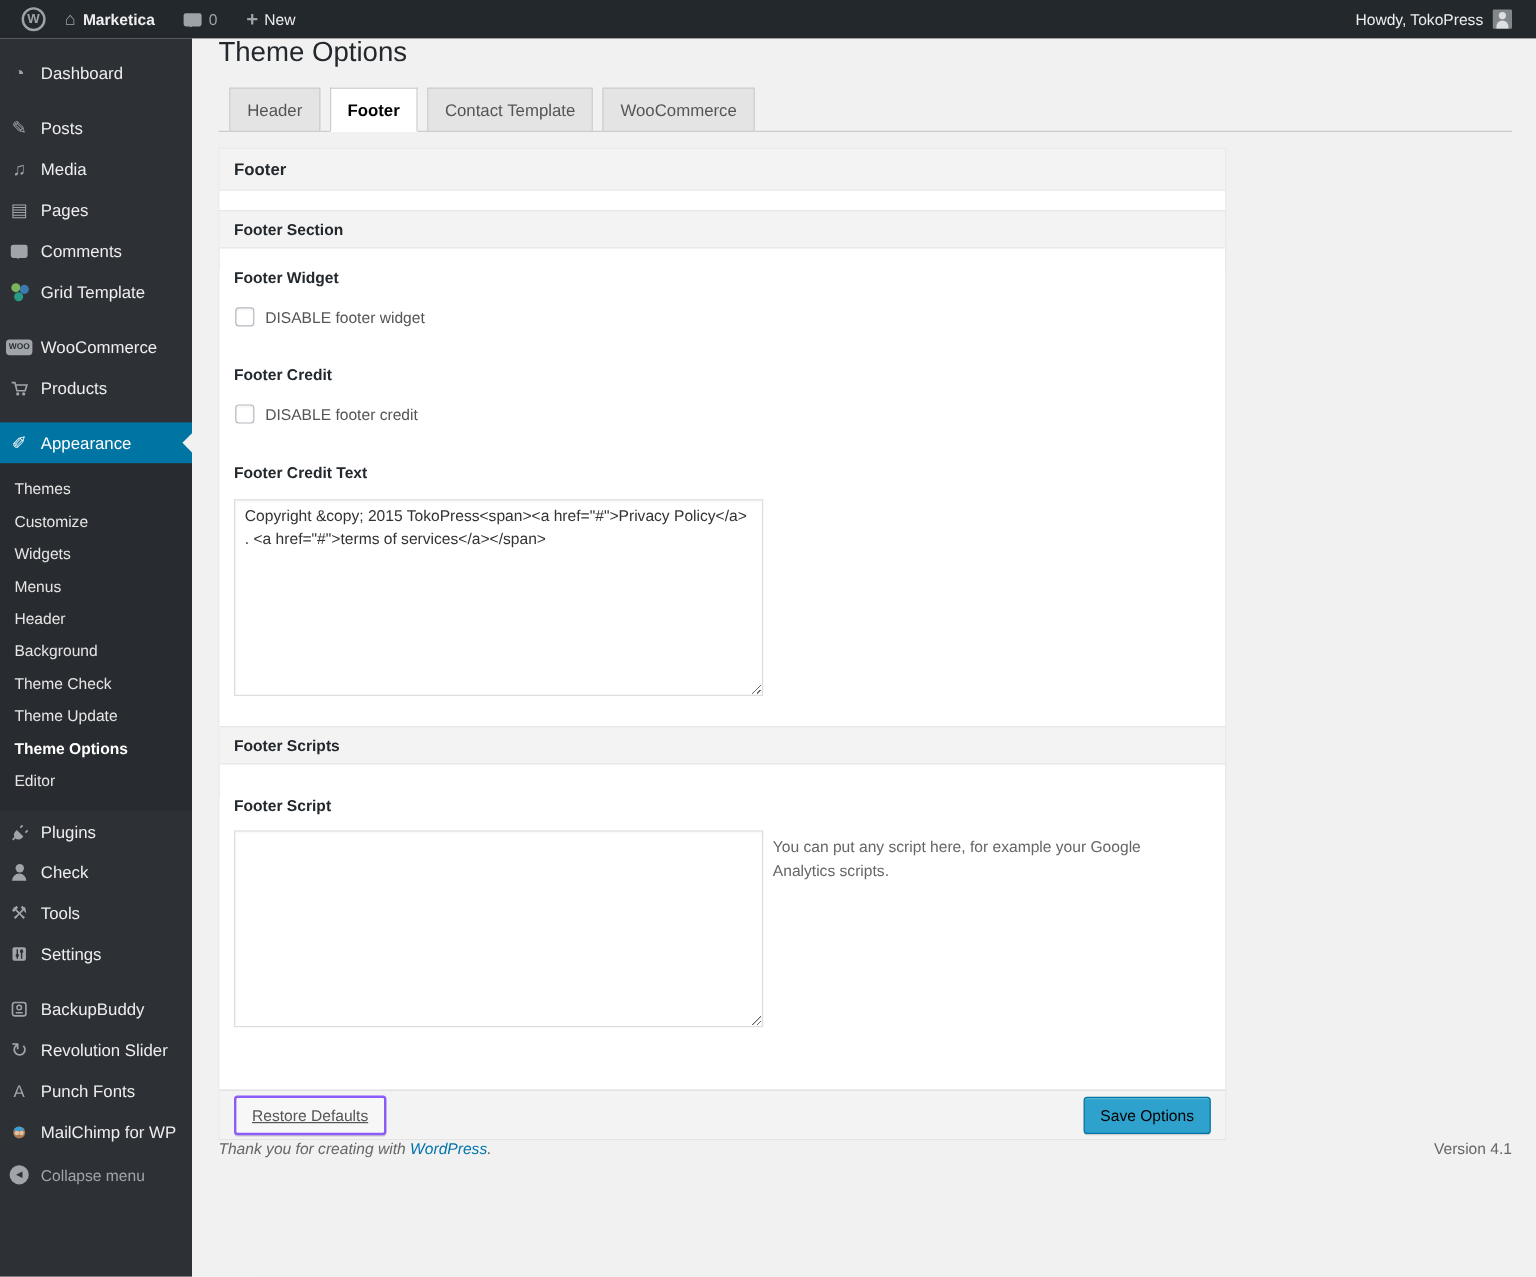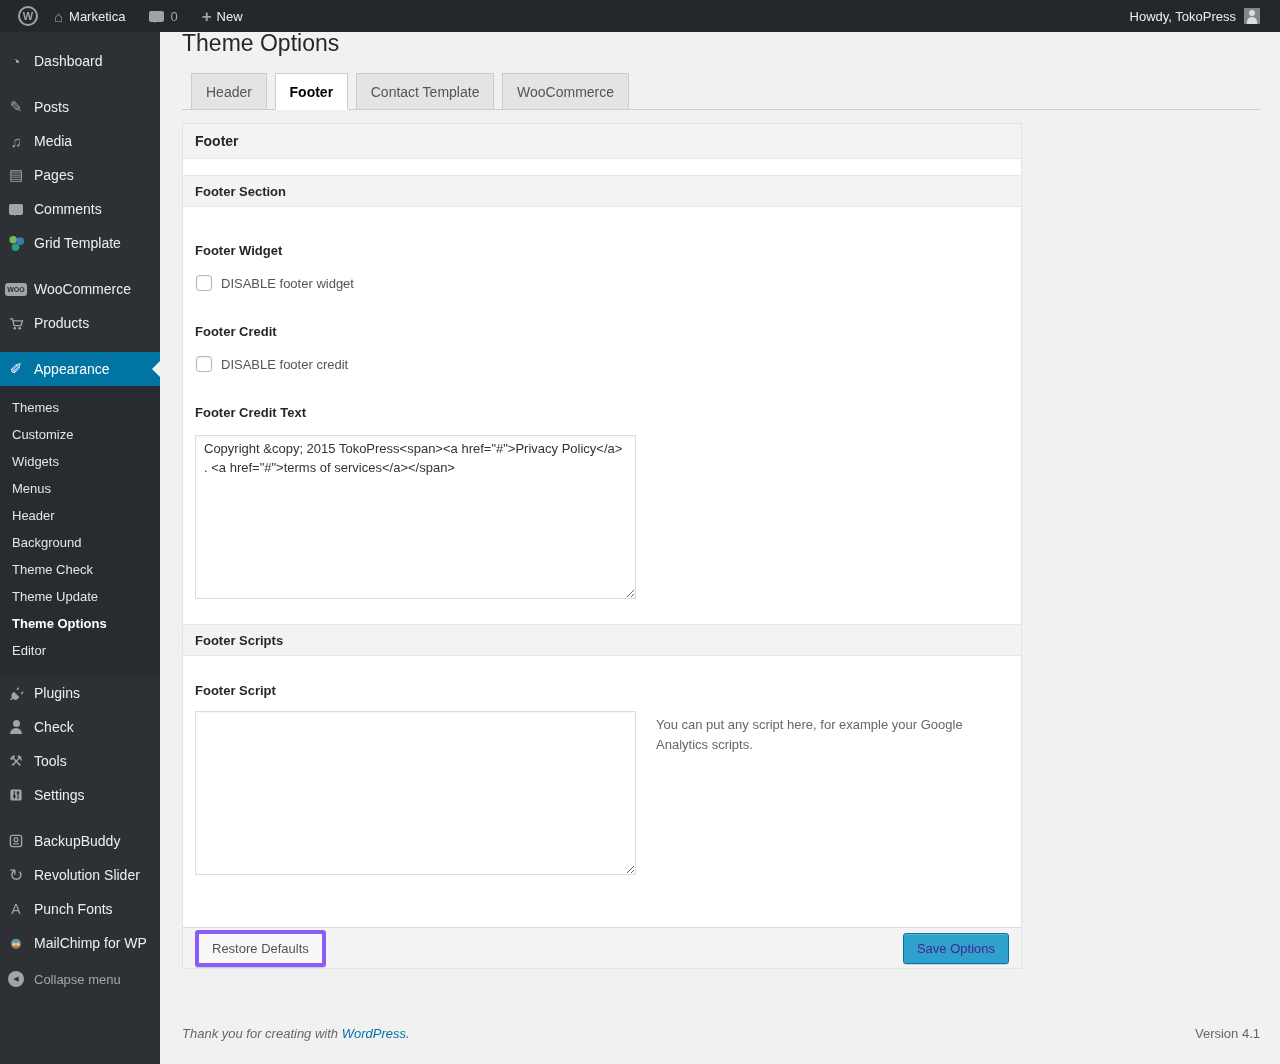--- a/index.html
+++ b/index.html
@@ -20,21 +20,21 @@
   }
   .ab-left { display:flex; align-items:center; padding-left:10px; height:32px; }
   .ab-right { display:flex; align-items:center; padding-right:12px; height:34px; }
   .ab-item { display:flex; align-items:center; height:32px; padding:0 8px; cursor:pointer; }
   .wplogo {
     width:20px; height:20px; border:2px solid #9ea3a8; border-radius:50%;
     color:#9ea3a8; font-weight:bold; font-size:11px; line-height:16px;
     display:flex; align-items:center; justify-content:center;
   }
   .home-glyph { color:#9ea3a8; font-size:15px; margin-right:6px; }
-  .site-name { color:#eee; }
+  .site-name { color:#eee;font-weight:bold; }
   .tbubble { width:15px; height:11px; background:#9ea3a8; border-radius:2px; position:relative; margin-right:6px; }
   .tbubble::after {
     content:""; position:absolute; left:3px; bottom:-4px;
     border:3px solid transparent; border-top:4px solid #9ea3a8;
   }
   .count { color:#9ea3a8; }
   .plus-glyph { color:#9ea3a8; font-size:17px; font-weight:bold; margin-right:5px; line-height:1; }
   .howdy { color:#eee; margin-right:8px; }
   .avatar { width:16px; height:16px; background:#82878c; position:relative; overflow:hidden; border-radius:1px; display:inline-block; }
   .avatar::before { content:""; position:absolute; top:2px; left:5px; width:6px; height:6px; border-radius:50%; background:#dcdewe; background:#dcdee0; }
@@ -101,47 +101,47 @@
     border-bottom:1px solid #e7e7e7; font-size:14px; font-weight:bold; color:#23282d;
   }
   .spacer16 { height:16px; background:#fff; }
   .section-header {
     height:32px; line-height:31px; padding:0 12px; background:#f3f3f3;
     border-top:1px solid #e7e7e7; border-bottom:1px solid #e7e7e7;
     font-size:13px; font-weight:bold; color:#23282d;
   }
   .section-content { padding:0 12px; background:#fff; }
   .field-label { font-size:13px; font-weight:bold; color:#23282d; }
-  .mt28 { margin-top:36px; } .mt33 { margin-top:33px; } .mt27 { margin-top:27px; }
+  .mt28 { margin-top:17px; } .mt33 { margin-top:33px; } .mt27 { margin-top:27px; }
   .checkbox-row { margin-top:17px; display:flex; align-items:center; color:#555; font-size:13px; }
   input[type="checkbox"] {
     appearance:none; -webkit-appearance:none; width:16px; height:16px; margin:0 9px 0 1px;
     border:1px solid #b4b9be; border-radius:3px; background:#fff; cursor:pointer;
     box-shadow:inset 0 1px 2px rgba(0,0,0,.07);
   }
   textarea {
     display:block; width:441px; height:164px; margin-top:15px;
     border:1px solid #ddd; background:#fff; padding:4px 8px;
     font-family:"Liberation Sans", sans-serif; font-size:13px; line-height:1.45;
     color:#333; resize:both; box-shadow:inset 0 1px 2px rgba(0,0,0,.04);
   }
   .pb25 { padding-bottom:25px; }
   .script-row { display:flex; margin-top:13px; padding-bottom:52px; }
   .script-row textarea { margin-top:0; }
-  .help-text { margin-left:20px; width:310px; font-size:13px; color:#666; line-height:1.55; padding-top:4px; }
+  .help-text { margin-left:8px; width:310px; font-size:13px; color:#666; line-height:1.55; padding-top:4px; }
 
   .box-footer {
     background:#f3f3f3; border-top:1px solid #ddd; height:41px;
     padding:6px 12px; display:flex; align-items:center; justify-content:space-between;
   }
   .btn { font-size:13px; line-height:1; padding:8px 13px; border-radius:3px; cursor:pointer; font-family:"Liberation Sans", sans-serif; }
-  .btn-secondary { background:#f7f7f7; border:4px solid #8b5cf6; color:#555; box-shadow:0 1px 0 #ccc; }
-  .btn-primary { background:#2ea2cc; border:1px solid #0074a2; color:#4c1d95; box-shadow:inset 0 1px 0 rgba(120,200,230,.5), 0 1px 0 rgba(0,0,0,.15); }
-
-  .page-footer { display:flex; justify-content:space-between; align-items:flex-end; margin-top:57px; font-size:13px; color:#666; padding-bottom:18px; }
+  .btn-secondary { background:#f7f7f7; border:2px solid #8b5cf6; color:#555; box-shadow:0 1px 0 #ccc;text-decoration:underline; }
+  .btn-primary { background:#2ea2cc; border:1px solid #0074a2; color:#000000; box-shadow:inset 0 1px 0 rgba(120,200,230,.5), 0 1px 0 rgba(0,0,0,.15); }
+
+  .page-footer { display:flex; justify-content:space-between; align-items:flex-end; font-size:13px; color:#666; padding-bottom:18px; }
   .thanks { font-style:italic; color:#666; }
   .thanks a { color:#0073aa; text-decoration:none; font-style:italic; }
   .version { color:#666; }
 </style>
 </head>
 <body>
 
 <div class="adminbar">
   <div class="ab-left">
     <div class="ab-item">

